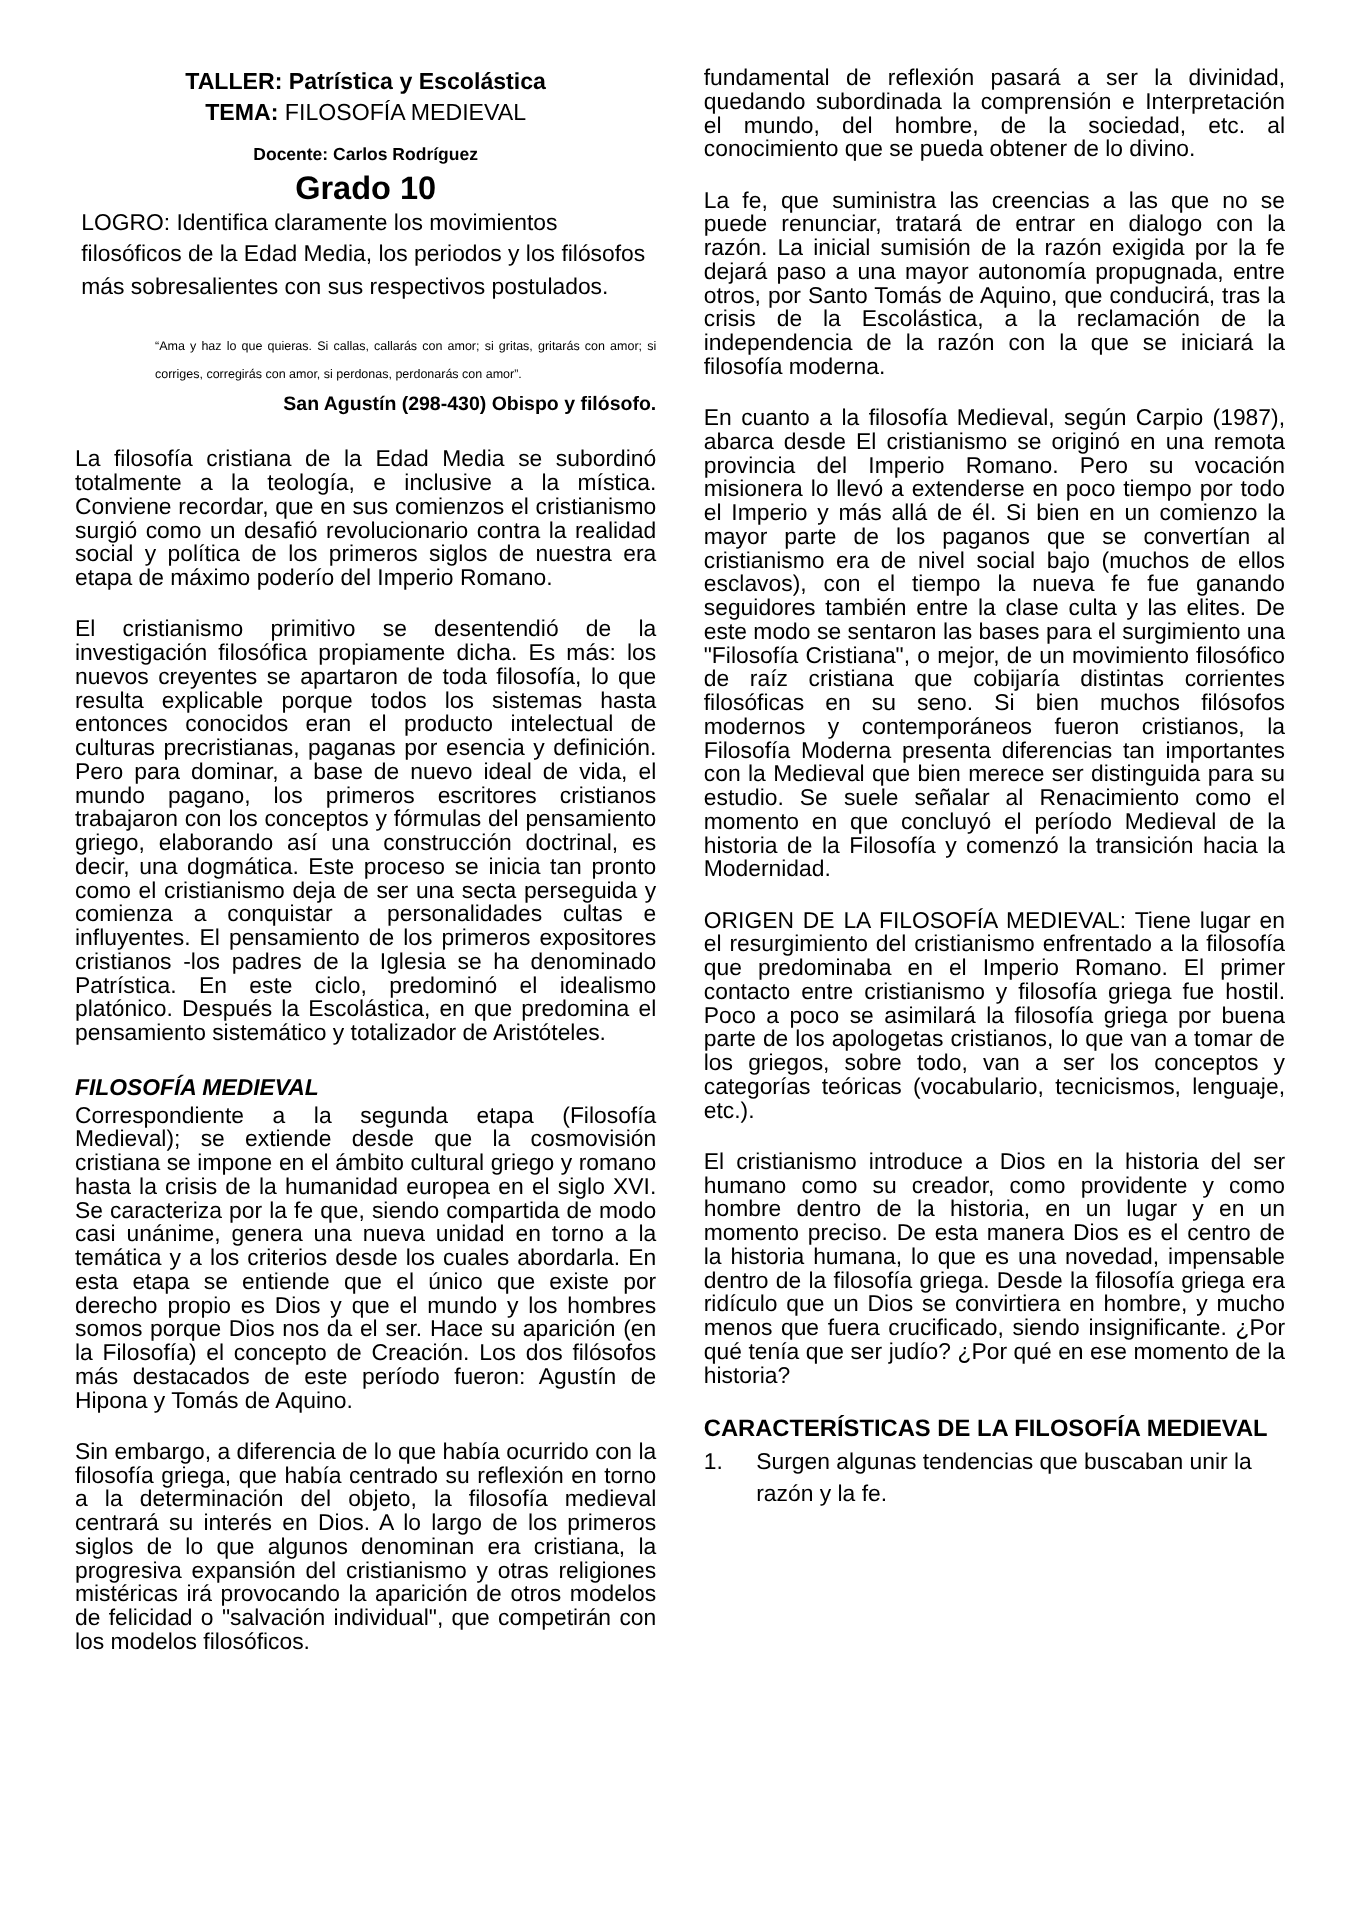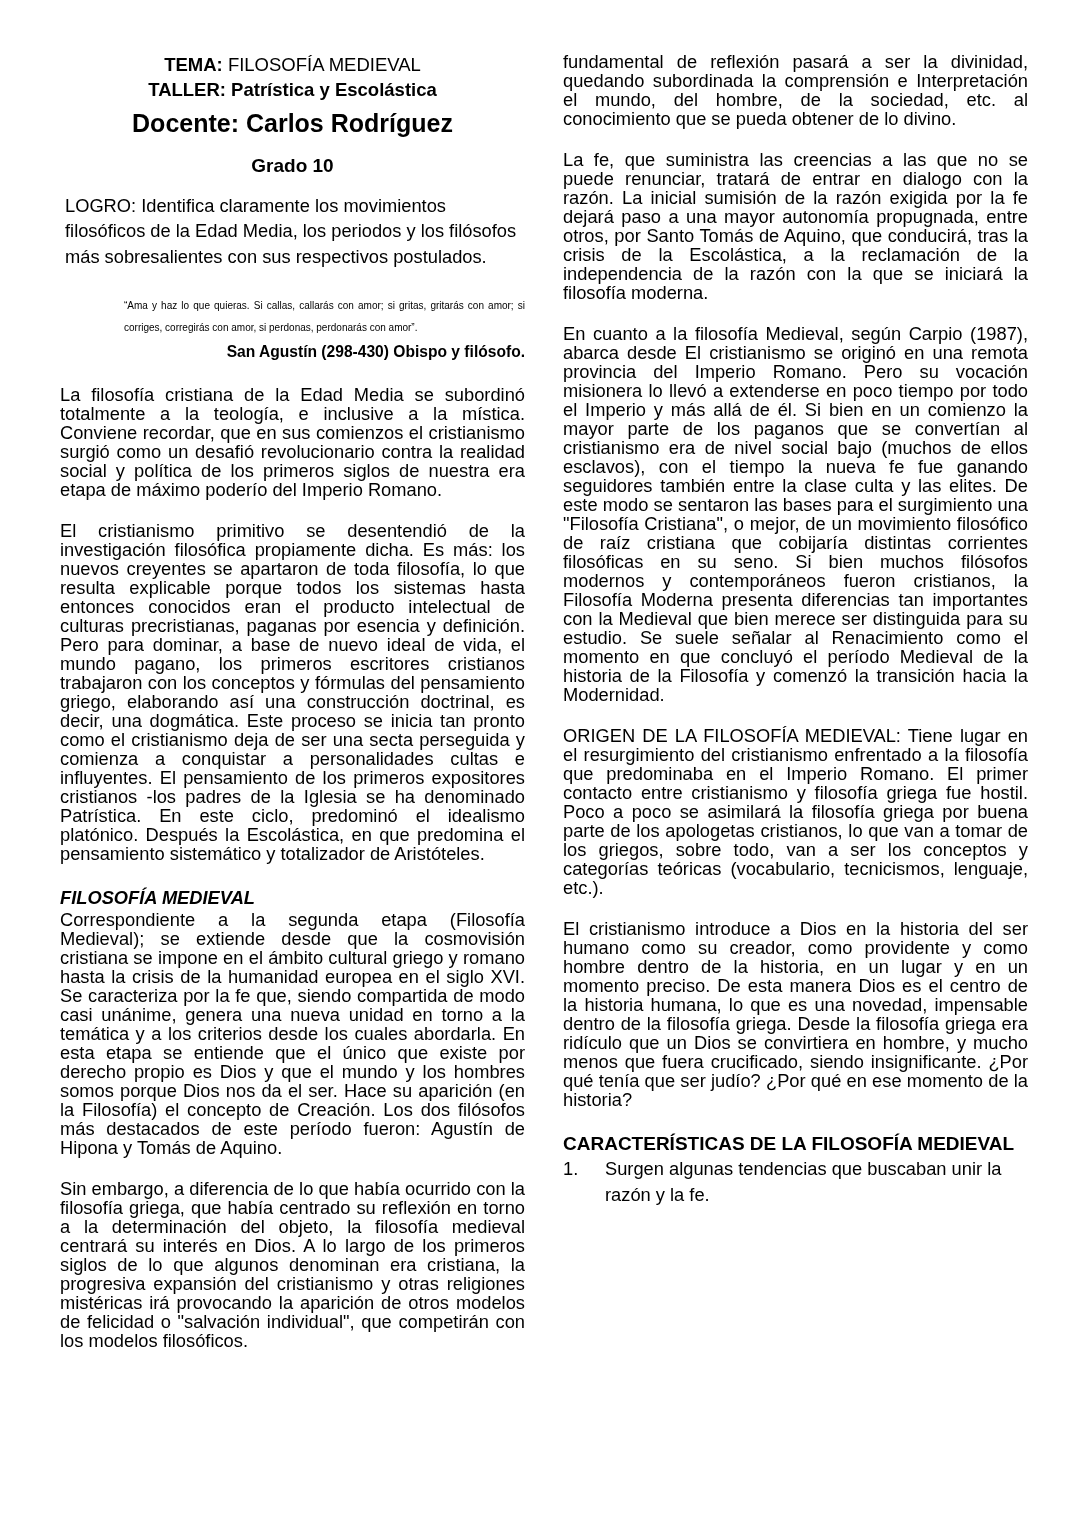--- a/index.html
+++ b/index.html
@@ -42,30 +42,30 @@
     margin: 0;
     white-space: nowrap;
   }
   .hdr-line .lbl {
     font-weight: bold;
   }
   .hdr-line.bold-all {
     font-weight: bold;
   }
   .hdr-docente {
-    font-size: 25px;
+    font-size: 14px;
     line-height: 30px;
     font-weight: bold;
     margin: 6px 0 0 0;
   }
   .hdr-grado {
-    font-size: 19px;
+    font-size: 26px;
     line-height: 25px;
     font-weight: bold;
-    margin: 15px;
+    margin: 0;
   }
   
   p.body {
     font-size: 18.3px;
     line-height: 19px;
     margin: 0 0 22px 0;
     text-align: justify;
     -webkit-hyphens: none;
     hyphens: none;
   }
@@ -134,22 +134,22 @@
 </style>
 </head>
 <body>
 
 <div class="page">
   <div class="columns">
 
     <div class="col">
 
       <div class="doc-header">
+        <div class="hdr-line bold-all"><span class="lbl">TALLER:</span><span> Patrística y Escolástica</span></div>
         <div class="hdr-line"><span class="lbl">TEMA:</span><span> FILOSOFÍA MEDIEVAL</span></div>
-        <div class="hdr-line bold-all"><span class="lbl">TALLER:</span><span> Patrística y Escolástica</span></div>
         <div class="hdr-docente">Docente: Carlos Rodríguez</div>
         <div class="hdr-grado">Grado 10</div>
       </div>
 
       <p class="logro">LOGRO: Identifica claramente los movimientos filosóficos de la Edad Media, los periodos y los filósofos más sobresalientes con sus respectivos postulados.</p>
 
       <div class="quote-block">
         <p class="quote-text">“Ama y haz lo que quieras. Si callas, callarás con amor; si gritas, gritarás con amor; si corriges, corregirás con amor, si perdonas, perdonarás con amor”.</p>
         <p class="quote-attr">San Agustín (298-430) Obispo y filósofo.</p>
       </div>

